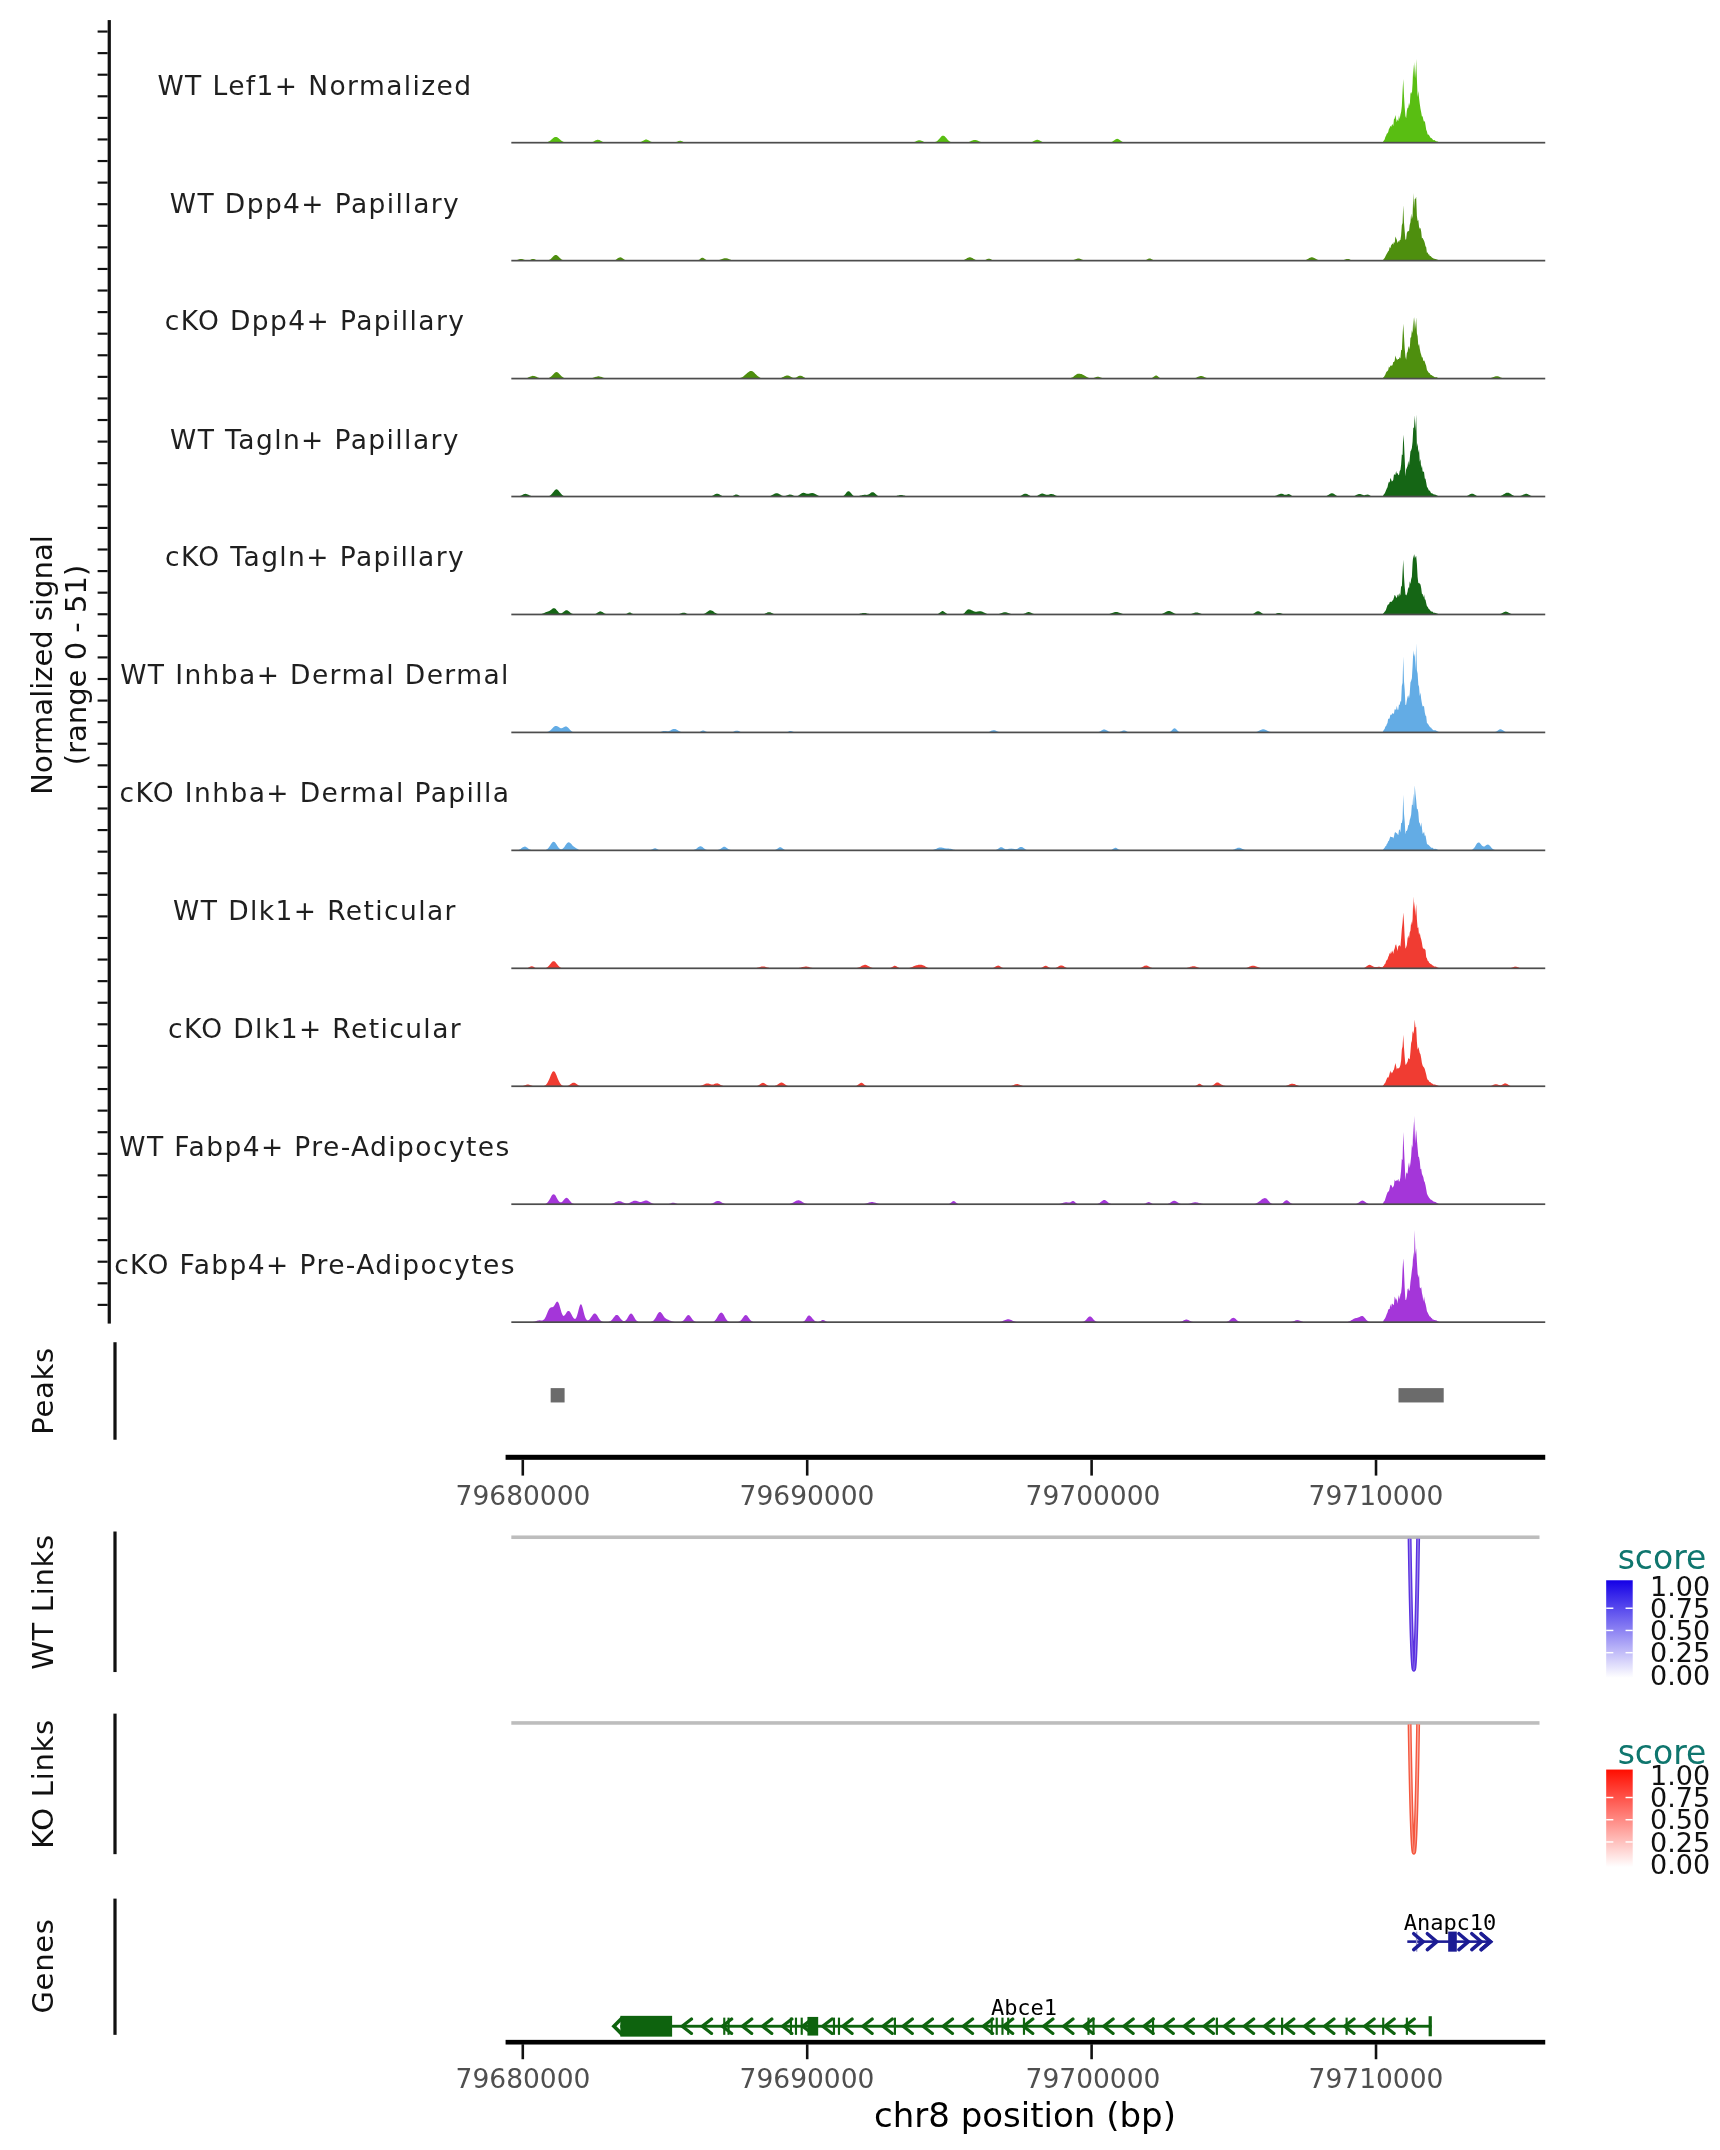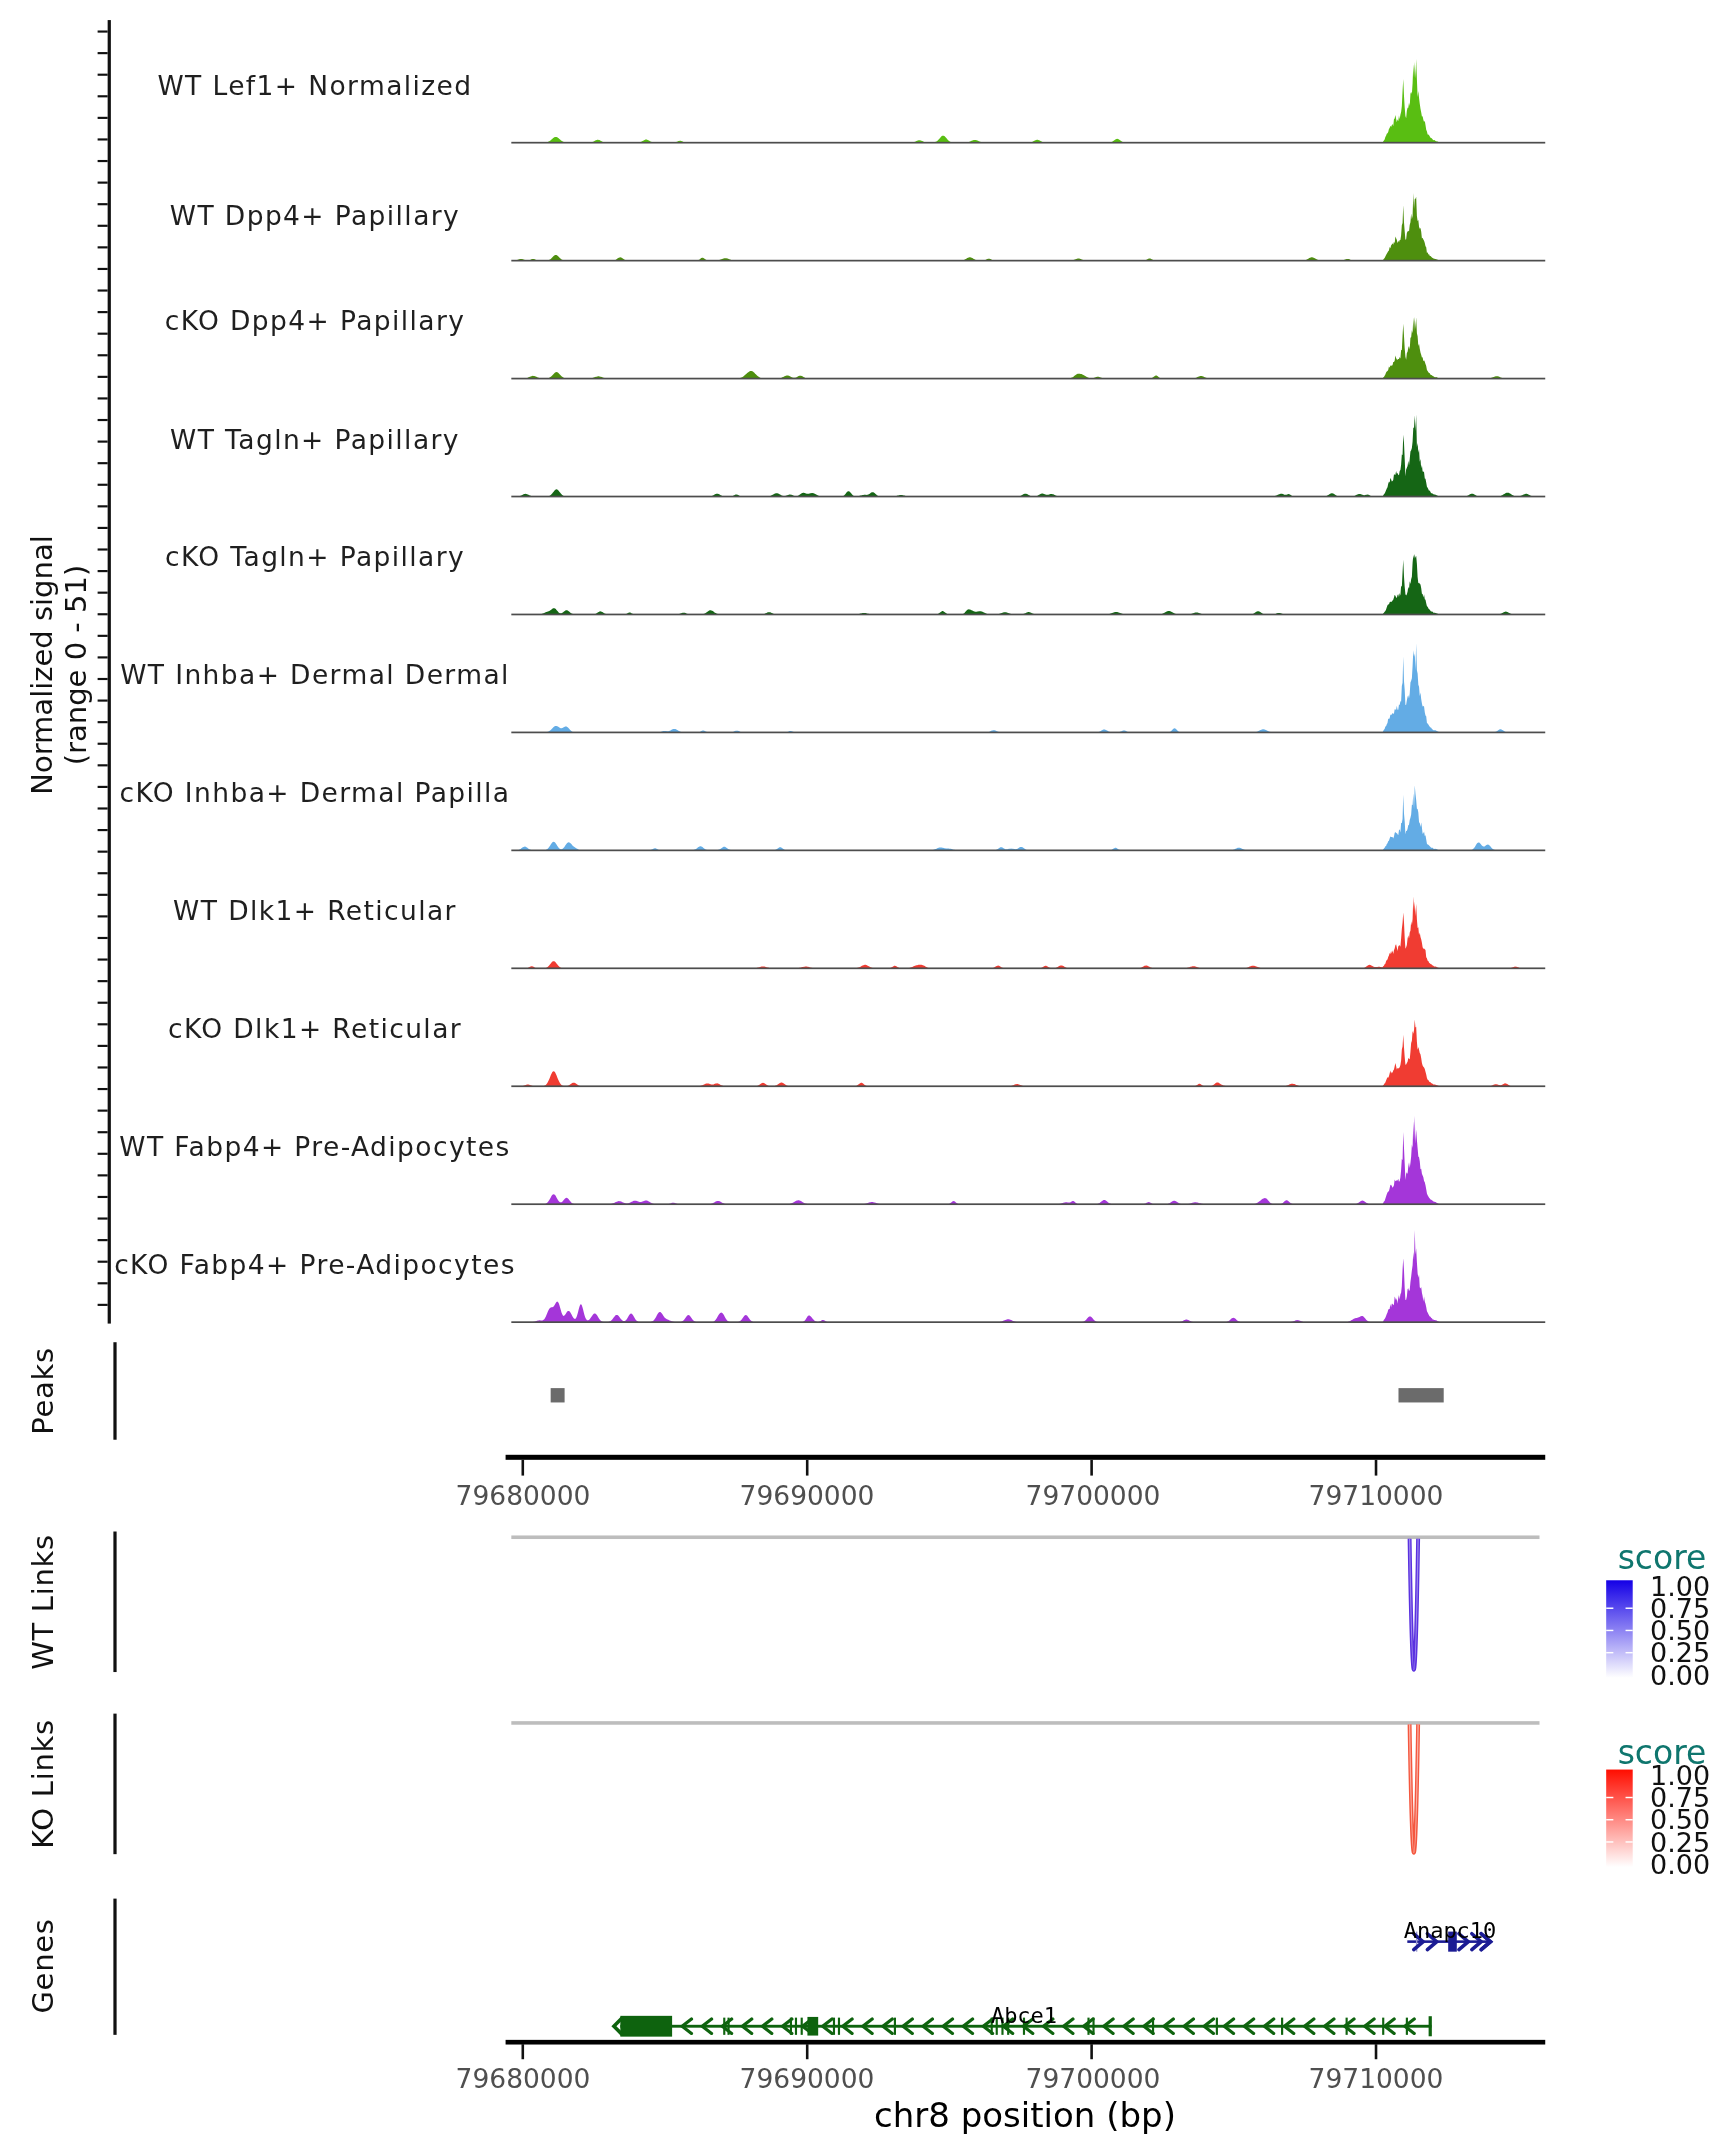--- a/index.html
+++ b/index.html
@@ -9,21 +9,21 @@
   .txt{position:absolute;white-space:nowrap;color:#1a1a1a;}
   .center{transform:translate(-50%,-50%);}
   .vtext{transform:translate(-50%,-50%) rotate(-90deg);}
   .track-label{font-size:26.5px;letter-spacing:1.4px;color:#1f1f1f;}
   .section-label{font-size:29px;letter-spacing:0.7px;color:#111;}
   .ylab{font-size:29px;color:#111;}
   .ticklab{font-size:26.5px;color:#4f4f4f;}
   .axis-title{font-size:34px;color:#000;}
   .legend-title{font-size:33px;color:#0f766e;}
   .legend-lab{font-size:27px;color:#111;transform:translate(0,-50%);}
-  .gene-name{font-family:"DejaVu Sans Mono","Liberation Mono",monospace;font-size:22px;color:#000;margin-top:8px;}
+  .gene-name{font-family:"DejaVu Sans Mono","Liberation Mono",monospace;font-size:22px;color:#000;}
 </style>
 </head>
 <body>
 
 <div id="fig">
   <svg id="chart-svg" width="1721" height="2151" viewBox="0 0 2400 3000">
       <defs>
         <linearGradient id="grad0" x1="0" y1="0" x2="0" y2="1">
           <stop offset="0%" stop-color="#1400E6"></stop>
           <stop offset="100%" stop-color="#FFFFFF"></stop>
@@ -223,21 +223,21 @@
       <rect x="727.2" y="2851" width="3.6" height="21" fill="#111"></rect>
       <rect x="1123.8666666666668" y="2851" width="3.6" height="21" fill="#111"></rect>
       <rect x="1520.5333333333335" y="2851" width="3.6" height="21" fill="#111"></rect>
       <rect x="1917.2" y="2851" width="3.6" height="21" fill="#111"></rect>
     </svg>
 
   <div class="txt vtext ylab" style="left:42px;top:665px;">Normalized signal</div>
   <div class="txt vtext ylab" style="left:76px;top:665px;">(range 0 - 51)</div>
 
   <div class="txt center track-label" style="left:315px;top:85px;">WT Lef1+ Normalized</div>
-  <div class="txt center track-label" style="left:315px;top:203px;margin-top:12px;">WT Dpp4+ Papillary</div>
+  <div class="txt center track-label" style="left:315px;top:203px;">WT Dpp4+ Papillary</div>
   <div class="txt center track-label" style="left:315px;top:320px;">cKO Dpp4+ Papillary</div>
   <div class="txt center track-label" style="left:315px;top:439px;text-align:center;">WT Tagln+ Papillary</div>
   <div class="txt center track-label" style="left:315px;top:556px;">cKO Tagln+ Papillary</div>
   <div class="txt center track-label" style="left:315px;top:674px;">WT Inhba+ Dermal Dermal</div>
   <div class="txt center track-label" style="left:315px;top:792px;text-align:right;">cKO Inhba+ Dermal Papilla</div>
   <div class="txt center track-label" style="left:315px;top:910px;">WT Dlk1+ Reticular</div>
   <div class="txt center track-label" style="left:315px;top:1028px;">cKO Dlk1+ Reticular</div>
   <div class="txt center track-label" style="left:315px;top:1146px;">WT Fabp4+ Pre-Adipocytes</div>
   <div class="txt center track-label" style="left:315px;top:1264px;">cKO Fabp4+ Pre-Adipocytes</div>
 

